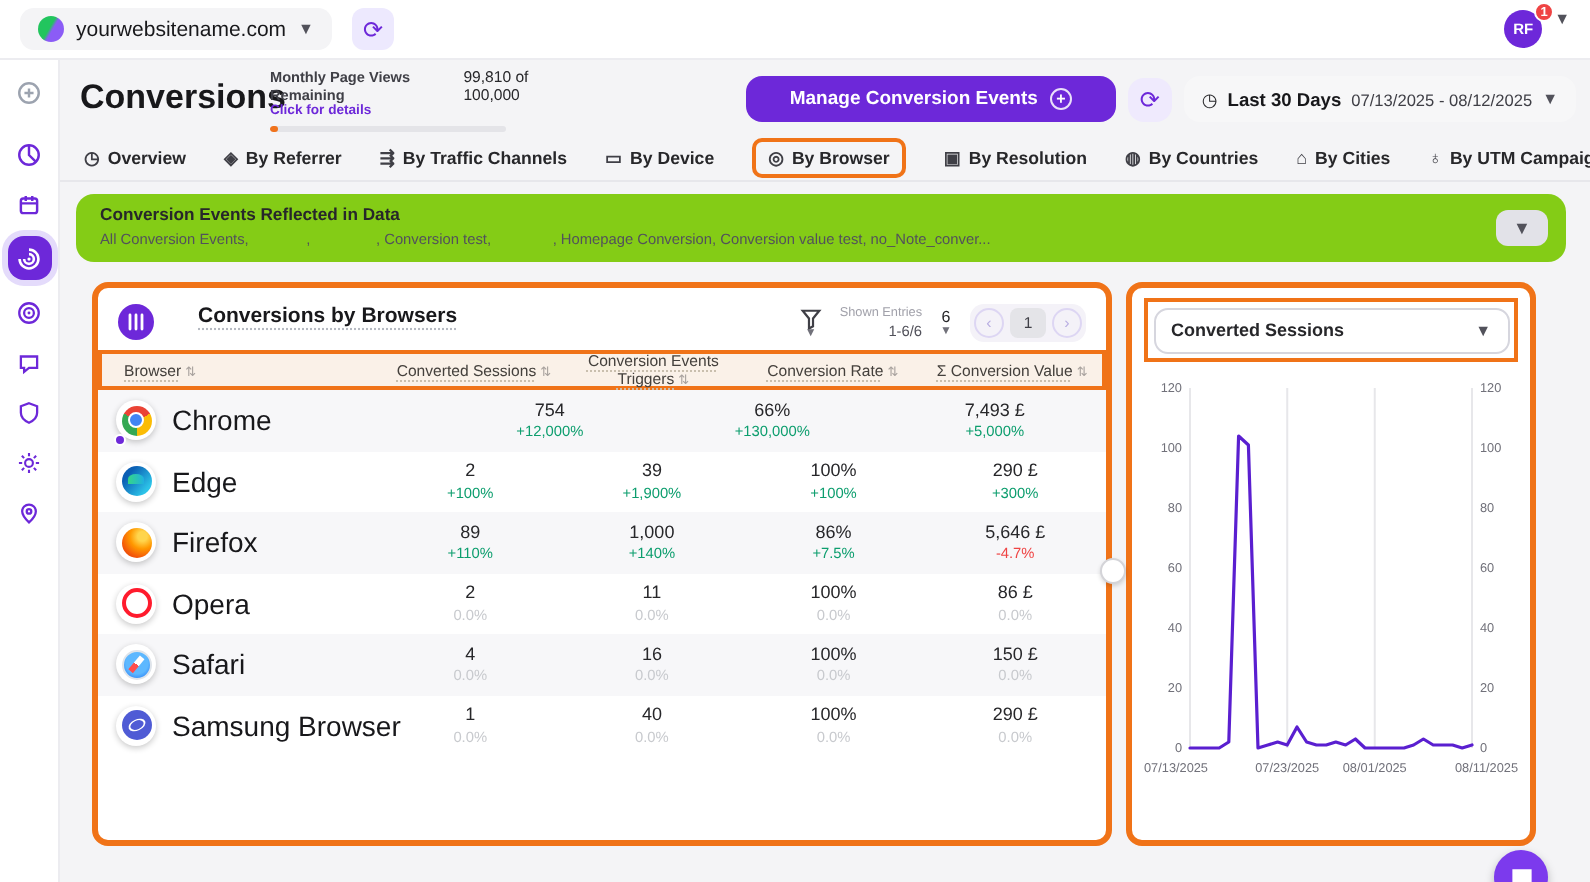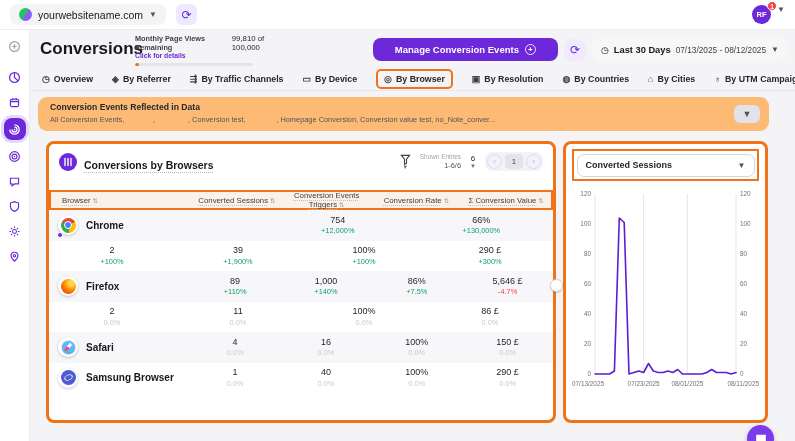--- a/index.html
+++ b/index.html
@@ -48,31 +48,31 @@
   .date-label{font-size:9.3px;font-weight:700;color:var(--ink)}
   .date-value{font-size:8.3px;color:#3f3f46}
 
   
   .tabs{position:absolute;top:37px;left:0;right:0;height:24px;border-bottom:1px solid #e7e7eb;display:flex;align-items:center;gap:19px;padding:0 12px}
   .tab{display:flex;align-items:center;gap:4px;font-size:8.8px;font-weight:600;color:var(--ink2);cursor:pointer;white-space:nowrap}
   .tab .ticon{font-size:9px;color:#3f3f46}
   .tab.highlight{border:2px solid var(--annot);border-radius:5px;padding:3px 6px}
 
   
-  .banner{position:absolute;top:67px;left:8px;right:26px;height:34px;background:#fdba74;border-radius:9px;padding:5px 12px}
+  .banner{position:absolute;top:67px;left:8px;right:12px;height:34px;background:#84cc16;border-radius:9px;padding:5px 12px}
   .banner-title{font-size:8.6px;font-weight:700;color:var(--ink2)}
   .banner-sub{font-size:7.4px;color:#52525b;margin-top:3px;white-space:pre;overflow:hidden}
   .banner-chev{position:absolute;right:9px;top:8px;width:26px;height:18px;border-radius:6px;background:#e2e2e8;color:#52525b;display:flex;align-items:center;justify-content:center;font-size:9px;cursor:pointer}
 
   
   .content{position:absolute;top:111px;left:16px;right:27px;bottom:18px;display:flex;gap:7px}
   .table-card{flex:1;background:#fff;border:3px solid var(--annot);border-radius:8px;position:relative;display:flex;flex-direction:column;min-width:0}
   .chart-card{width:205px;flex:0 0 205px;background:#fff;border:3px solid var(--annot);border-radius:8px;padding:5px 6px;display:flex;flex-direction:column}
 
-  .tc-head{display:flex;align-items:flex-end;padding:8px 10px 19px;gap:7px}
+  .tc-head{display:flex;align-items:flex-start;padding:8px 10px 4px;gap:22px}
   .tc-icon{width:18px;height:18px;flex:0 0 auto}
   .tc-title{font-size:10.5px;font-weight:700;color:var(--ink);text-decoration:underline dotted #b6bac2;text-underline-offset:3px}
   .tc-controls{margin-left:auto;display:flex;align-items:center;gap:9px}
   .funnel{display:flex;flex-direction:column;align-items:center;color:#3f3f46;cursor:pointer}
   .funnel .fchev{font-size:6px;color:#71717a;margin-top:-1px}
   .entries{text-align:right;line-height:1.25}
   .entries .e-label{font-size:6.4px;color:#a1a1aa}
   .entries .e-value{font-size:7.4px;color:#52525b}
   .psize{display:flex;flex-direction:column;align-items:center;line-height:1;cursor:pointer}
   .psize .n{font-size:8px;color:var(--ink2)}
@@ -85,21 +85,21 @@
   .thead .hc{text-decoration:underline dotted #c9bfae;text-underline-offset:2px;cursor:pointer}
   .sort{font-size:6.5px;color:#a8a29e;margin-left:2px;text-decoration:none;display:inline-block}
   .col-browser{flex:1.45;padding-left:11px;text-align:left}
   .col{flex:1;text-align:center}
 
   .tbody{flex:1}
   .trow{display:flex;align-items:center;height:30.5px}
   .trow:nth-child(odd){background:#f7f7f9}
   .cell-browser{flex:1.45;display:flex;align-items:center;gap:8px;padding-left:9px;min-width:0}
   .chip{width:20px;height:20px;border-radius:50%;background:#fff;box-shadow:0 1px 3px rgba(0,0,0,.22);display:flex;align-items:center;justify-content:center;position:relative;flex:0 0 auto}
-  .bname{font-size:10px;font-weight:700;color:var(--ink);white-space:nowrap}
+  .bname{font-size:14px;font-weight:400;color:var(--ink);white-space:nowrap}
   .dcell{flex:1;text-align:center;line-height:1.3}
   .dcell .v{font-size:9px;color:var(--ink2)}
   .dcell .chg{font-size:7.4px}
   .chg.up{color:var(--green)} .chg.down{color:var(--red)} .chg.flat{color:var(--flat)}
   .sel-dot{position:absolute;left:-1px;bottom:-3px;width:6px;height:6px;border-radius:50%;background:var(--purple);border:1px solid #fff}
 
   .bicon{width:15px;height:15px;border-radius:50%;position:relative;display:block}
   .bicon.chrome{background:conic-gradient(from -60deg,#ea4335 0 120deg,#fbbc05 120deg 240deg,#34a853 240deg 360deg)}
   .bicon.chrome::after{content:"";position:absolute;inset:3.5px;border-radius:50%;background:#4285f4;border:1.5px solid #fff}
   .bicon.edge{background:linear-gradient(130deg,#0b5fb4 25%,#2cc3e8 80%)}
@@ -332,22 +332,32 @@
               <span class="bname">Chrome</span>
             </div>
             <div class="dcell">
               <div class="v">754</div>
               <div class="chg up">+12,000%</div>
             </div>
             <div class="dcell">
               <div class="v">66%</div>
               <div class="chg up">+130,000%</div>
             </div>
+            <div class="dcell">
+              <div class="v">7,493 £</div>
+              <div class="chg up">+5,000%</div>
+            </div>
           </div>
           <div class="trow">
+            <div class="cell-browser">
+              <span class="chip">
+                <span class="bicon edge"></span>
+              </span>
+              <span class="bname">Edge</span>
+            </div>
             <div class="dcell">
               <div class="v">2</div>
               <div class="chg up">+100%</div>
             </div>
             <div class="dcell">
               <div class="v">39</div>
               <div class="chg up">+1,900%</div>
             </div>
             <div class="dcell">
               <div class="v">100%</div>
@@ -376,20 +386,26 @@
             <div class="dcell">
               <div class="v">86%</div>
               <div class="chg up">+7.5%</div>
             </div>
             <div class="dcell">
               <div class="v">5,646 £</div>
               <div class="chg down">-4.7%</div>
             </div>
           </div>
           <div class="trow">
+            <div class="cell-browser">
+              <span class="chip">
+                <span class="bicon opera"></span>
+              </span>
+              <span class="bname">Opera</span>
+            </div>
             <div class="dcell">
               <div class="v">2</div>
               <div class="chg flat">0.0%</div>
             </div>
             <div class="dcell">
               <div class="v">11</div>
               <div class="chg flat">0.0%</div>
             </div>
             <div class="dcell">
               <div class="v">100%</div>

